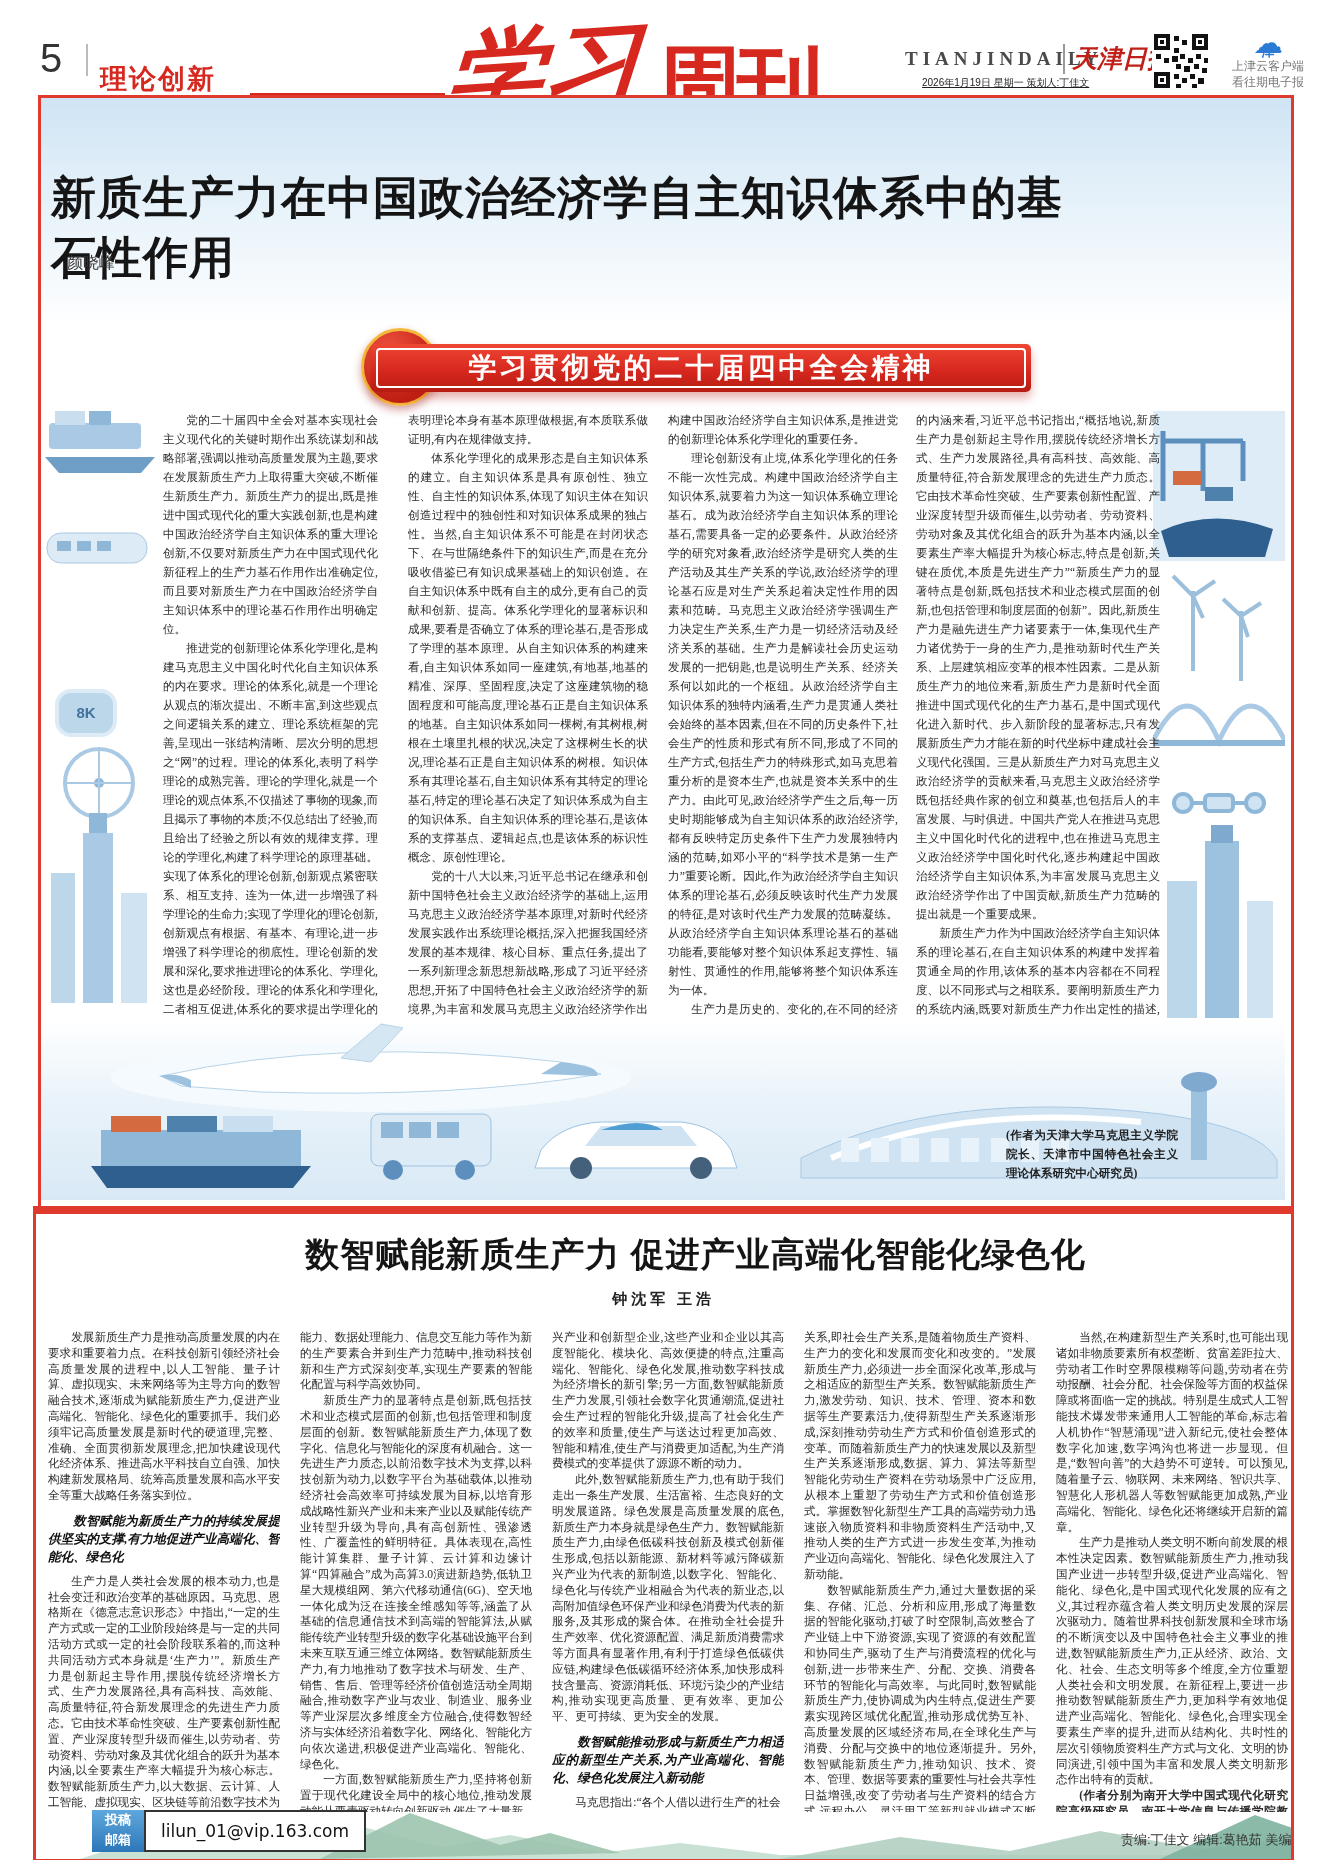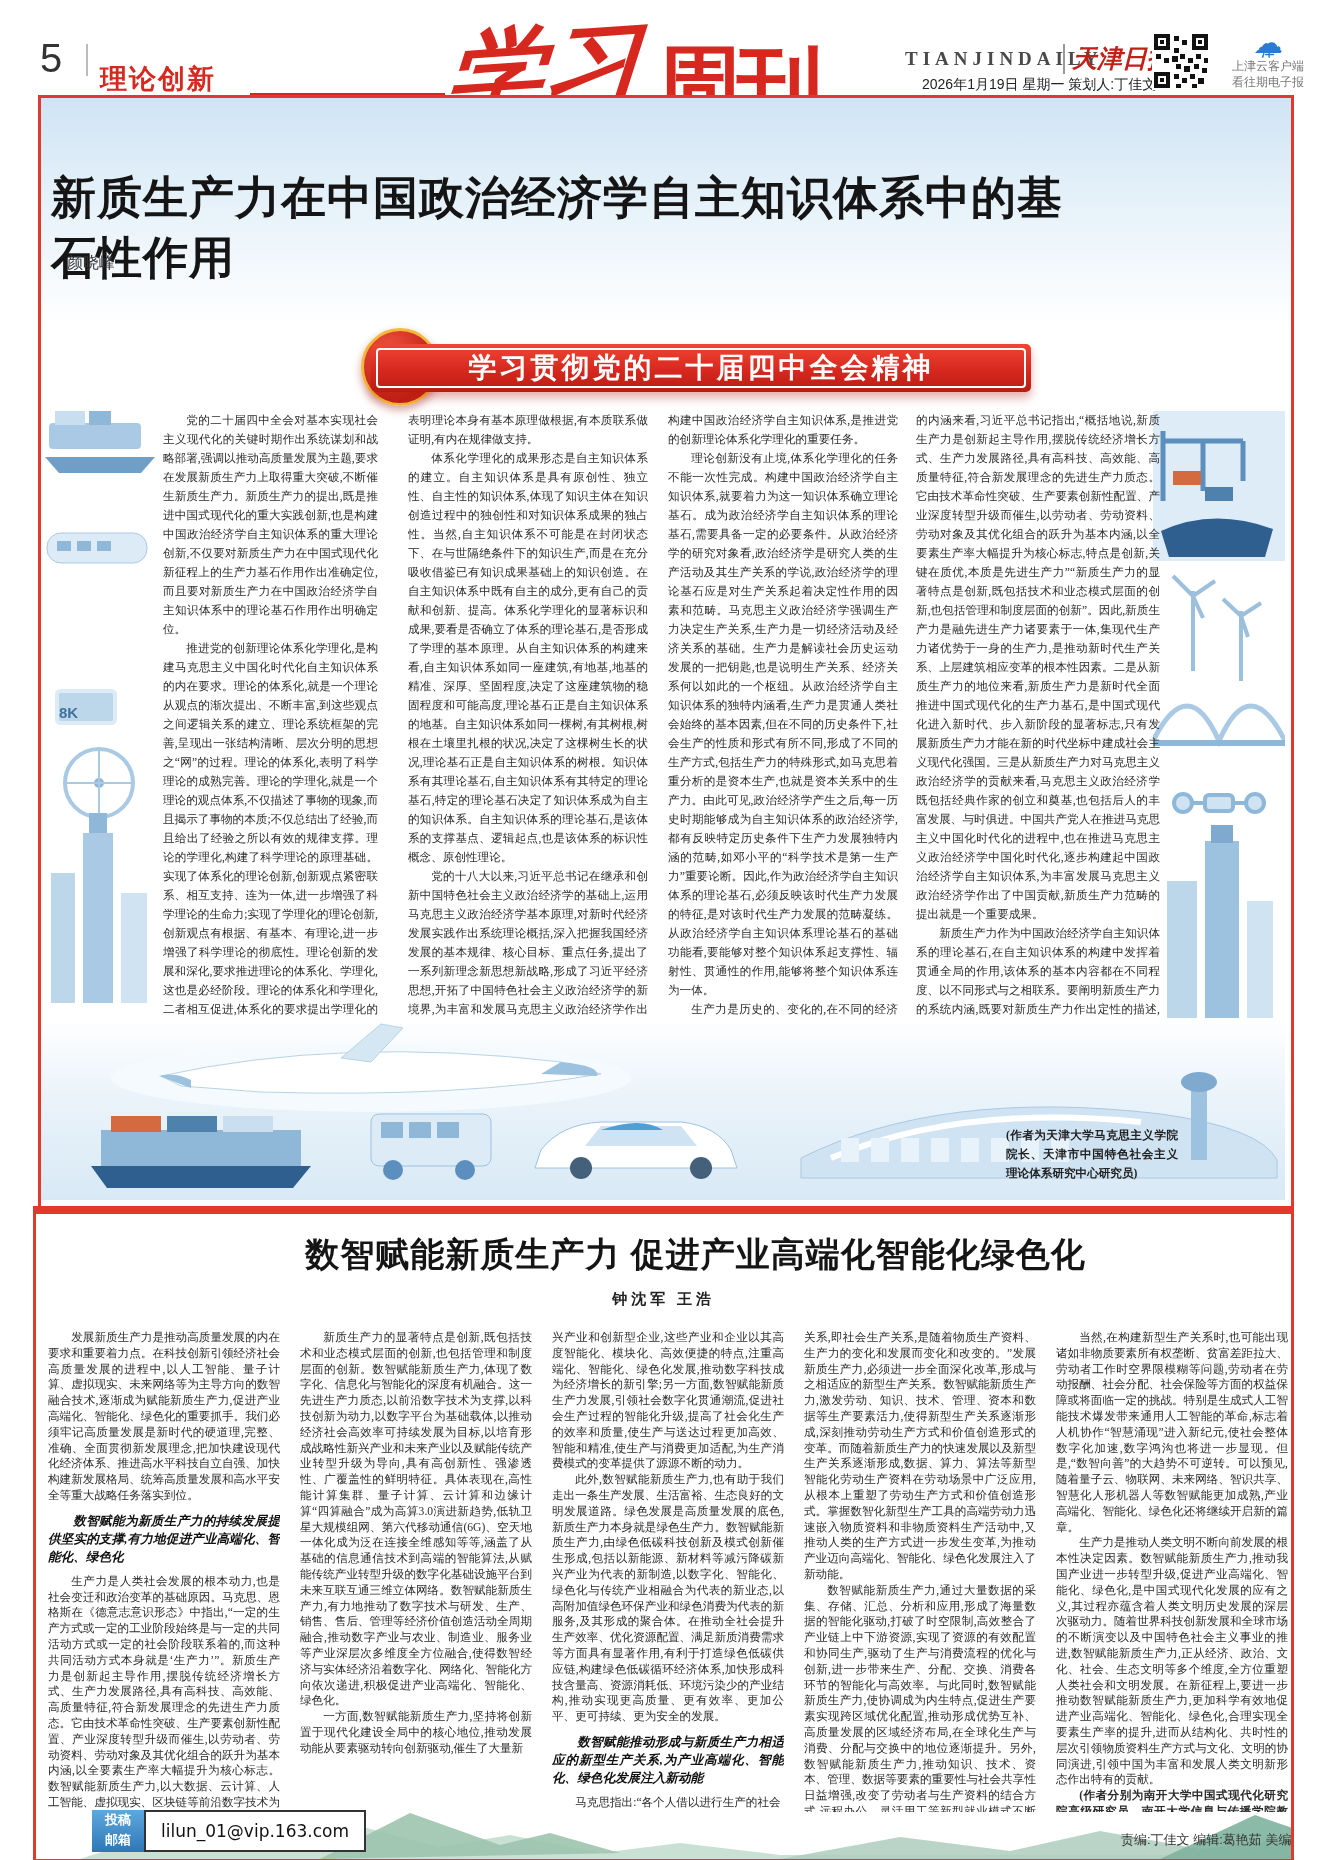--- a/index.html
+++ b/index.html
@@ -16,22 +16,22 @@
                font-style:italic;font-family:"Liberation Serif",serif;transform:skewX(-8deg) rotate(-4deg);}
   .logo-block{position:absolute;left:655px;top:28px;font-size:86px;font-weight:700;color:#d7281f;
               font-family:"Liberation Sans",sans-serif;letter-spacing:-4px;}
   .logo-pinyin{position:absolute;left:660px;top:118px;font-size:17px;font-weight:bold;color:#d7281f;
                font-family:"Liberation Sans",sans-serif;letter-spacing:3px;}
   .paper-en{position:absolute;left:905px;top:48px;font-size:19px;font-weight:bold;color:#4a4a4a;
             letter-spacing:5px;font-family:"Liberation Serif",serif;}
   .paper-bar{position:absolute;left:1063px;top:44px;width:2px;height:30px;background:#999;}
   .paper-cn{position:absolute;left:1072px;top:42px;font-size:25px;font-weight:bold;color:#c02018;
             font-style:italic;font-family:"Liberation Serif",serif;}
-  .dateline{position:absolute;left:922px;top:76px;font-size:14px;color:#222;
-            font-family:"Liberation Sans",sans-serif;}
+  .dateline{position:absolute;left:922px;top:76px;font-size:10px;color:#222;
+            font-family:"Liberation Sans",sans-serif;text-decoration:underline;}
   .qr{position:absolute;left:1152px;top:32px;width:58px;height:58px;background:#fff;}
   .cloud-wrap{position:absolute;left:1228px;top:28px;width:80px;text-align:center;}
   .cloud-ico{font-size:30px;color:#2b7bd4;line-height:30px;font-family:"DejaVu Sans",sans-serif;position:relative;}
   .cloud-ico span{position:absolute;left:50%;top:9px;transform:translateX(-50%);font-size:13px;color:#2b7bd4;font-weight:bold;}
   .cloud-txt{font-size:12px;color:#777;line-height:16px;font-family:"Liberation Sans",sans-serif;}
   
   .box1{position:absolute;left:38px;top:95px;width:1250px;height:1108px;border:3px solid #e03a2f;
         background:linear-gradient(180deg,#cfe4f4 0%,#e3f0f9 90px,#ffffff 230px);overflow:hidden;}
   .box2{position:absolute;left:33px;top:1206px;width:1255px;height:645px;border:3px solid #e03a2f;
         border-top-width:8px;background:#fff;overflow:hidden;}
@@ -59,22 +59,22 @@
                text-indent:2em;color:#111;}
   .seg.credit{font-weight:bold;text-indent:2em;}
   .credit1{position:absolute;left:965px;top:1028px;width:172px;font-size:11.6px;line-height:19px;
            font-weight:bold;text-align:justify;color:#222;}
   
   .illus{position:absolute;overflow:hidden;}
   .strip-left{left:0px;top:75px;width:118px;height:845px;}
   .strip-right{left:1112px;top:313px;width:132px;height:607px;}
   .band-bottom{left:0px;top:920px;width:1244px;height:182px;
                background:linear-gradient(180deg,#ffffff 0%,#eaf3fa 45%,#d8e9f5 100%);}
-  .chip8k{position:absolute;left:18px;top:520px;width:54px;height:28px;background:#bcd6ea;border-radius:2px;
-          text-align:left;line-height:40px;font-family:"Liberation Sans",sans-serif;font-weight:bold;
+  .chip8k{position:absolute;left:18px;top:520px;width:54px;height:40px;background:#bcd6ea;border-radius:12px;
+          text-align:center;line-height:40px;font-family:"Liberation Sans",sans-serif;font-weight:bold;
           color:#41729c;font-size:15px;box-shadow:0 0 0 4px #dcebf6;}
   
   .headline2{position:absolute;left:0;top:18px;width:1255px;text-align:center;font-size:34px;
              font-weight:900;color:#151515;font-family:"Liberation Sans",sans-serif;letter-spacing:1px;padding-left:32px;}
   .author2{position:absolute;left:0;top:76px;width:1255px;text-align:center;font-size:15px;
            font-weight:bold;color:#222;letter-spacing:4px;}
   .cols2{position:absolute;left:12px;top:116px;width:1240px;height:482px;}
   .cols2 .col{font-size:11.6px;line-height:15.8px;color:#2b2b2b;}
   .c2a{left:0px;width:232px;}.c2b{left:252px;width:232px;}.c2c{left:504px;width:232px;}
   .c2d{left:756px;width:232px;}.c2e{left:1008px;width:232px;}
@@ -274,20 +274,21 @@
     <div class="headline2">数智赋能新质生产力  促进产业高端化智能化绿色化</div>
     <div class="author2">钟沈军  王浩</div>
 
     <div class="cols2">
       <div class="col c2a">
           <p class="seg para">发展新质生产力是推动高质量发展的内在要求和重要着力点。在科技创新引领经济社会高质量发展的进程中,以人工智能、量子计算、虚拟现实、未来网络等为主导方向的数智融合技术,逐渐成为赋能新质生产力,促进产业高端化、智能化、绿色化的重要抓手。我们必须牢记高质量发展是新时代的硬道理,完整、准确、全面贯彻新发展理念,把加快建设现代化经济体系、推进高水平科技自立自强、加快构建新发展格局、统筹高质量发展和高水平安全等重大战略任务落实到位。</p>
           <p class="seg subhead">数智赋能为新质生产力的持续发展提供坚实的支撑,有力地促进产业高端化、智能化、绿色化</p>
           <p class="seg para">生产力是人类社会发展的根本动力,也是社会变迁和政治变革的基础原因。马克思、恩格斯在《德意志意识形态》中指出,“一定的生产方式或一定的工业阶段始终是与一定的共同活动方式或一定的社会阶段联系着的,而这种共同活动方式本身就是‘生产力’”。新质生产力是创新起主导作用,摆脱传统经济增长方式、生产力发展路径,具有高科技、高效能、高质量特征,符合新发展理念的先进生产力质态。它由技术革命性突破、生产要素创新性配置、产业深度转型升级而催生,以劳动者、劳动资料、劳动对象及其优化组合的跃升为基本内涵,以全要素生产率大幅提升为核心标志。数智赋能新质生产力,以大数据、云计算、人工智能、虚拟现实、区块链等前沿数字技术为支撑,将信息收集</p>
         </div>
       <div class="col c2b">
+          <p class="seg cont">能力、数据处理能力、信息交互能力等作为新的生产要素合并到生产力范畴中,推动科技创新和生产方式深刻变革,实现生产要素的智能化配置与科学高效协同。</p>
           <p class="seg para">新质生产力的显著特点是创新,既包括技术和业态模式层面的创新,也包括管理和制度层面的创新。数智赋能新质生产力,体现了数字化、信息化与智能化的深度有机融合。这一先进生产力质态,以前沿数字技术为支撑,以科技创新为动力,以数字平台为基础载体,以推动经济社会高效率可持续发展为目标,以培育形成战略性新兴产业和未来产业以及赋能传统产业转型升级为导向,具有高创新性、强渗透性、广覆盖性的鲜明特征。具体表现在,高性能计算集群、量子计算、云计算和边缘计算“四算融合”成为高算3.0演进新趋势,低轨卫星大规模组网、第六代移动通信(6G)、空天地一体化成为泛在连接全维感知等等,涵盖了从基础的信息通信技术到高端的智能算法,从赋能传统产业转型升级的数字化基础设施平台到未来互联互通三维立体网络。数智赋能新质生产力,有力地推动了数字技术与研发、生产、销售、售后、管理等经济价值创造活动全周期融合,推动数字产业与农业、制造业、服务业等产业深层次多维度全方位融合,使得数智经济与实体经济沿着数字化、网络化、智能化方向依次递进,积极促进产业高端化、智能化、绿色化。</p>
           <p class="seg para">一方面,数智赋能新质生产力,坚持将创新置于现代化建设全局中的核心地位,推动发展动能从要素驱动转向创新驱动,催生了大量新</p>
         </div>
       <div class="col c2c">
           <p class="seg cont">兴产业和创新型企业,这些产业和企业以其高度智能化、模块化、高效便捷的特点,注重高端化、智能化、绿色化发展,推动数字科技成为经济增长的新引擎;另一方面,数智赋能新质生产力发展,引领社会数字化贯通潮流,促进社会生产过程的智能化升级,提高了社会化生产的效率和质量,使生产与送达过程更加高效、智能和精准,使生产与消费更加适配,为生产消费模式的变革提供了源源不断的动力。</p>
           <p class="seg para">此外,数智赋能新质生产力,也有助于我们走出一条生产发展、生活富裕、生态良好的文明发展道路。绿色发展是高质量发展的底色,新质生产力本身就是绿色生产力。数智赋能新质生产力,由绿色低碳科技创新及模式创新催生形成,包括以新能源、新材料等减污降碳新兴产业为代表的新制造,以数字化、智能化、绿色化与传统产业相融合为代表的新业态,以高附加值绿色环保产业和绿色消费为代表的新服务,及其形成的聚合体。在推动全社会提升生产效率、优化资源配置、满足新质消费需求等方面具有显著作用,有利于打造绿色低碳供应链,构建绿色低碳循环经济体系,加快形成科技含量高、资源消耗低、环境污染少的产业结构,推动实现更高质量、更有效率、更加公平、更可持续、更为安全的发展。</p>
           <p class="seg subhead">数智赋能推动形成与新质生产力相适应的新型生产关系,为产业高端化、智能化、绿色化发展注入新动能</p>
           <p class="seg para">马克思指出:“各个人借以进行生产的社会</p>
         </div>
       <div class="col c2d">

